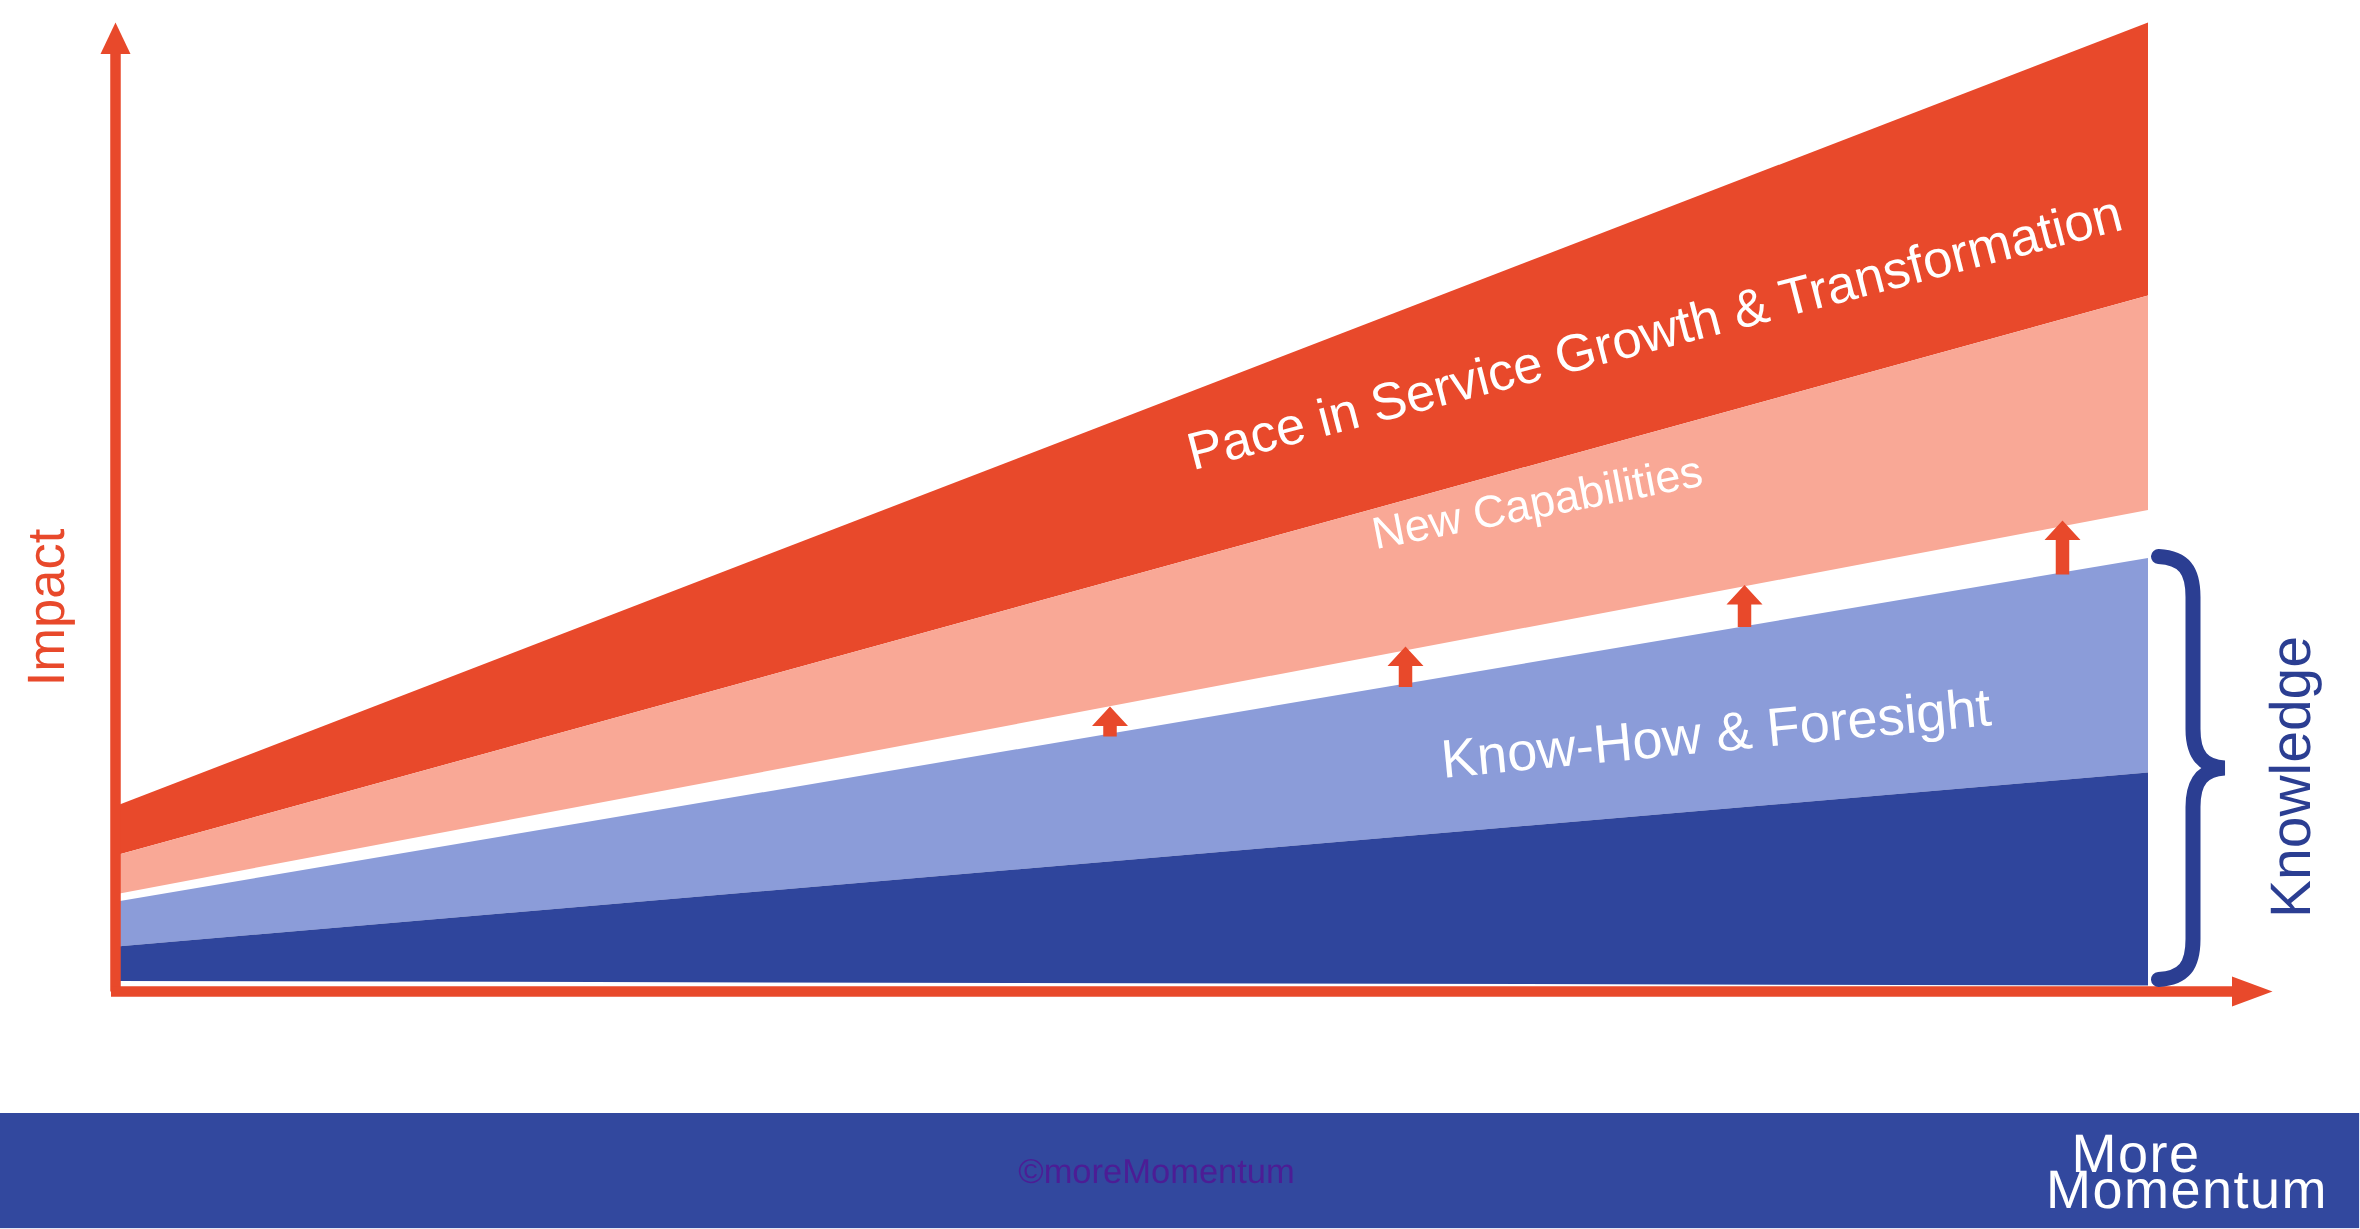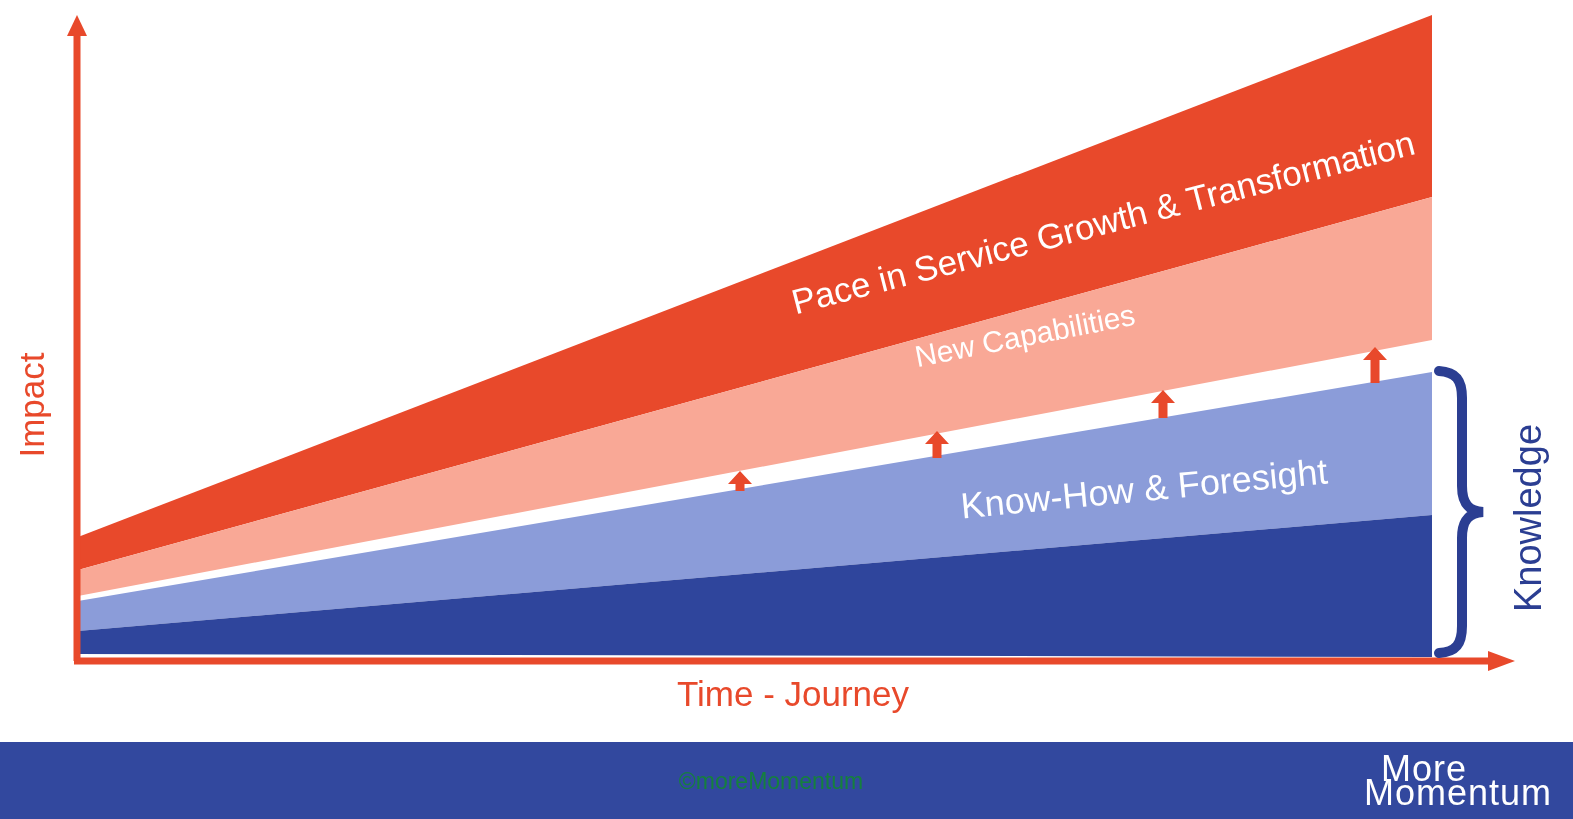--- a/index.html
+++ b/index.html
@@ -17,21 +17,21 @@
     white-space:nowrap;
     line-height:1;
     font-family:"Liberation Sans", sans-serif;
   }
   .band-lbl{color:#ffffff;}
   .axis-lbl{color:#E8492B;}
   .footer-bar{
     position:absolute;left:0;top:742px;width:1573px;height:77px;
     background:#32489E;
   }
-  .footer-txt{color:#15803d;}
+  .footer-txt{color:#4c1d95;}
   .logo-line{color:#ffffff;letter-spacing:1px;}
 </style>
 </head>
 <body>
 
 <div id="canvas">
 
   <svg id="shapes" viewBox="0 0 1573 819" xmlns="http://www.w3.org/2000/svg">
 
     <polygon points="78,537 1432,15 1432,197 78,570" fill="#E8492B"></polygon>
@@ -46,21 +46,20 @@
 
     <polygon points="740,471 752,484 744.5,484 744.5,491 735.5,491 735.5,484 728,484" fill="#E8492B"></polygon>
     <polygon points="937,431 949,444 941.5,444 941.5,458 932.5,458 932.5,444 925,444" fill="#E8492B"></polygon>
     <polygon points="1163,390 1175,403 1167.5,403 1167.5,418 1158.5,418 1158.5,403 1151,403" fill="#E8492B"></polygon>
     <polygon points="1375,347 1387,360 1379.5,360 1379.5,383 1370.5,383 1370.5,360 1363,360" fill="#E8492B"></polygon>
 
     <path d="M1439,371 C1456,372 1462,380 1462,398 L1462,486 C1462,504 1469,511 1483,512 C1469,513 1462,520 1462,538 L1462,626 C1462,644 1456,652 1439,653" fill="none" stroke-width="10" stroke-linecap="round" stroke="#2B3E92"></path>
   </svg>
 
   <div class="lbl axis-lbl" style="left:31px;top:405px;font-size:35px;--r:-90deg;">Impact</div>
-  <div class="lbl axis-lbl" style="left:793px;top:693px;font-size:35px;">Time - Journey</div>
 
   <div class="lbl band-lbl" style="left:1103px;top:222px;font-size:35px;--r:-14.5deg;">Pace in Service Growth &amp; Transformation</div>
   <div class="lbl band-lbl" style="left:1025px;top:336px;font-size:30px;--r:-11deg;">New Capabilities</div>
   <div class="lbl band-lbl" style="left:1144px;top:489px;font-size:36px;--r:-5.5deg;">Know-How &amp; Foresight</div>
 
   <div class="lbl" style="left:1528px;top:518px;font-size:38px;--r:-90deg;color:#2B3E92;">Knowledge</div>
 
   <div class="footer-bar"></div>
   <div class="lbl footer-txt" style="left:771px;top:781px;font-size:23px;">©moreMomentum</div>
   <div class="lbl logo-line" style="left:1424px;top:769px;font-size:36px;text-align:right;">More</div>

